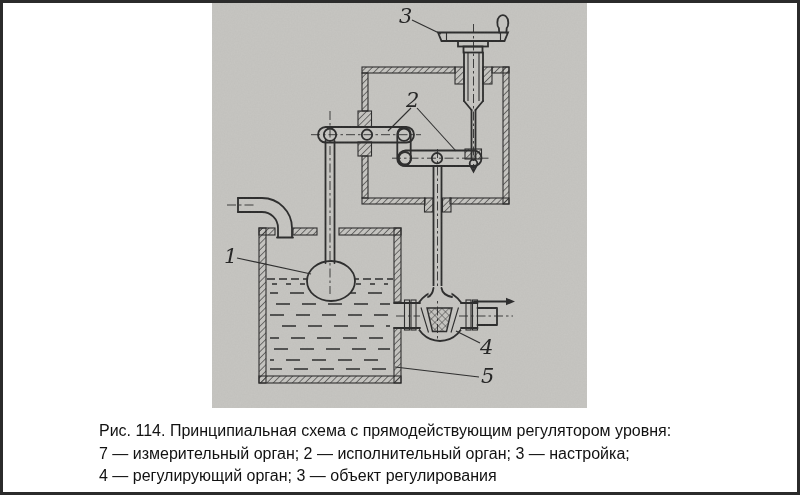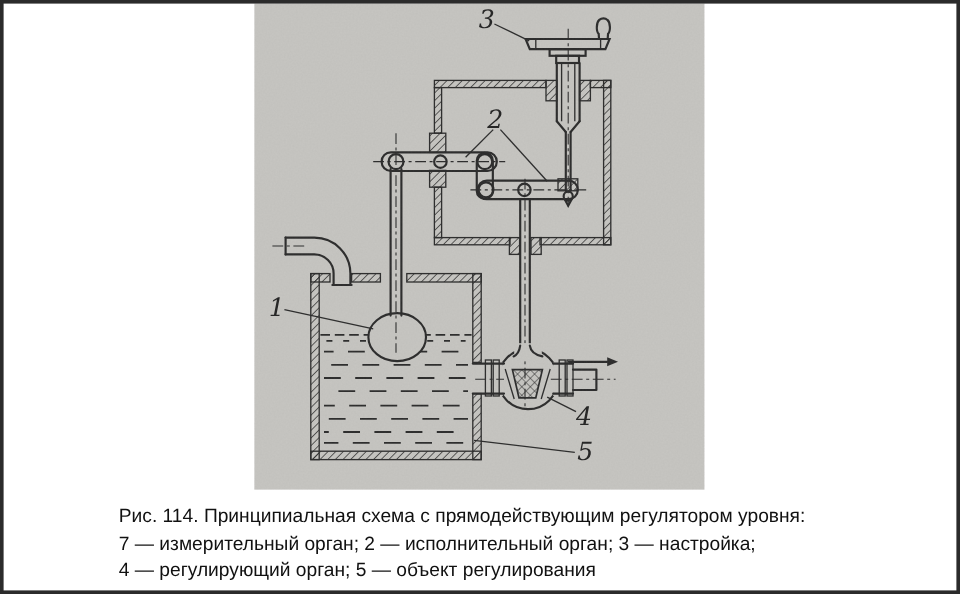--- a/index.html
+++ b/index.html
@@ -186,17 +186,17 @@
       <text class="lbl" x="480" y="354">4</text>
       <text class="lbl" x="481" y="383">5</text>
     </g>
 
     <rect x="212" y="3" width="375" height="405" filter="url(#grain)"></rect>
   </svg>
 
   <div id="caption">
     <div>Рис. 114. Принципиальная схема с прямодействующим регулятором уровня:</div>
     <div>7 — измерительный орган; 2 — исполнительный орган; 3 — настройка;</div>
-    <div>4 — регулирующий орган; 5 — объект регулирования</div>
+    <div>4 — регулирующий орган; 3 — объект регулирования</div>
   </div>
 
   <div id="page-border"></div>
 </div>
 
 </body></html>

